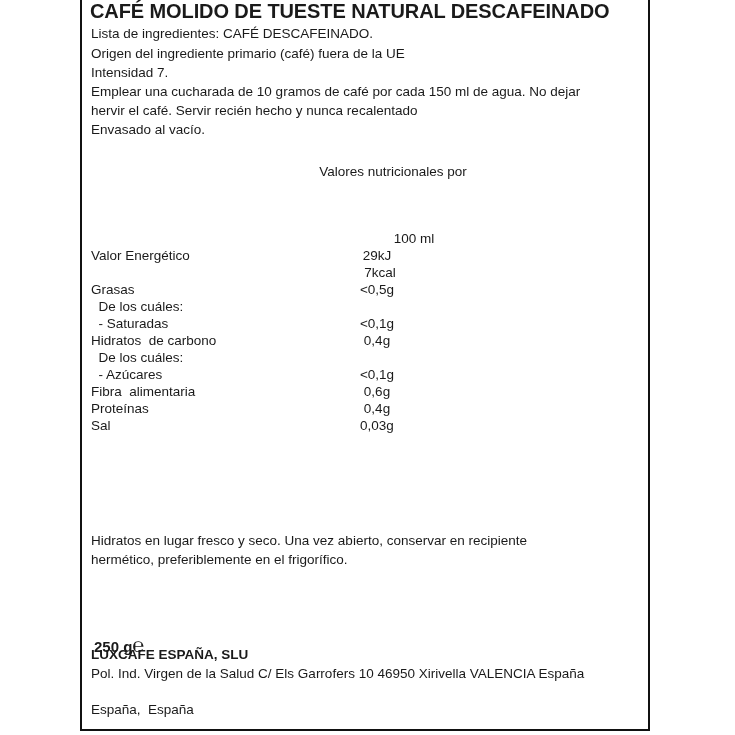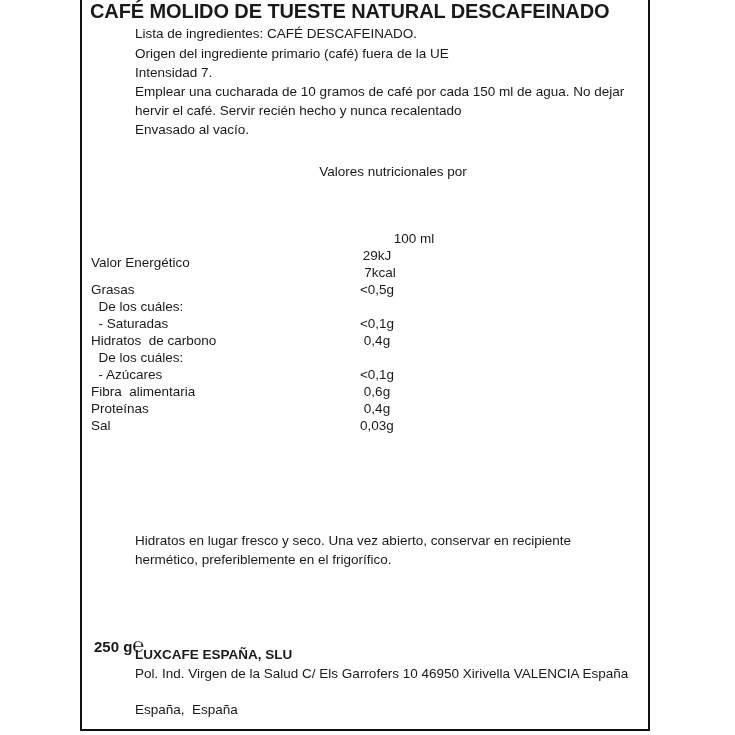--- a/index.html
+++ b/index.html
@@ -1,20 +1,20 @@
 <!DOCTYPE html>
 <html><head>
   <meta charset="utf-8">
   <style>
     html, body { margin: 0; padding: 0; background: #ffffff; }
     body { width: 735px; height: 735px; position: relative; overflow: hidden;
       font-family: "Liberation Sans", sans-serif; color: #1a1a1a; }
     .label-box { position: absolute; left: 80px; top: -2px; width: 570px; height: 733px;
       border: 2px solid #111; box-sizing: border-box; }
-    .t { position: absolute; left: 9px; font-size: 13.5px; line-height: 17px; white-space: nowrap; margin-left: 44px; }
+    .t { position: absolute; left: 9px; font-size: 13.5px; line-height: 17px; white-space: nowrap; }
     .title { position: absolute; left: 8px; top: 0; font-size: 20px; font-weight: bold; letter-spacing: -0.1px; }
     .center { position: absolute; width: 200px; text-align: center; font-size: 13.5px; line-height: 19px; left: 211px; }
     .nrow { position: absolute; left: 9px; font-size: 13.5px; line-height: 17px; white-space: nowrap; }
     .nval { position: absolute; font-size: 13.5px; line-height: 17px; white-space: nowrap; text-align: center; width: 80px; left: 255px; }
     .bold { font-weight: bold; }
     .weight { position: absolute; left: 12px; top: 590px; font-size: 15px; font-weight: bold; margin-top: 48px; }
     .esign { font-weight: normal; font-size: 20px; line-height: 15px; }
   </style>
 </head>
 <body>
@@ -28,21 +28,21 @@
   <div class="t" style="top:83px">Emplear una cucharada de 10 gramos de café por cada 150 ml de agua. No dejar</div>
   <div class="t" style="top:102px">hervir el café. Servir recién hecho y nunca recalentado</div>
   <div class="t" style="top:121px">Envasado al vacío.</div>
 
   <div class="center" style="top:162px">Valores nutricionales por</div>
 
   <div class="nval" style="top:230px; text-align:center; left:292px;">100 ml</div>
 
   <div>
     <div>
-      <div class="nrow" style="top:254px">Valor  Energético</div>
+      <div class="nrow" style="top:247px">Valor  Energético</div>
       <div class="nval" style="top:247px">29kJ</div>
     </div>
     <div>
       <div class="nrow" style="top:264px"></div>
       <div class="nval" style="top:264px; left:258px">7kcal</div>
     </div>
     <div>
       <div class="nrow" style="top:281px">Grasas</div>
       <div class="nval" style="top:281px">&lt;0,5g</div>
     </div>

